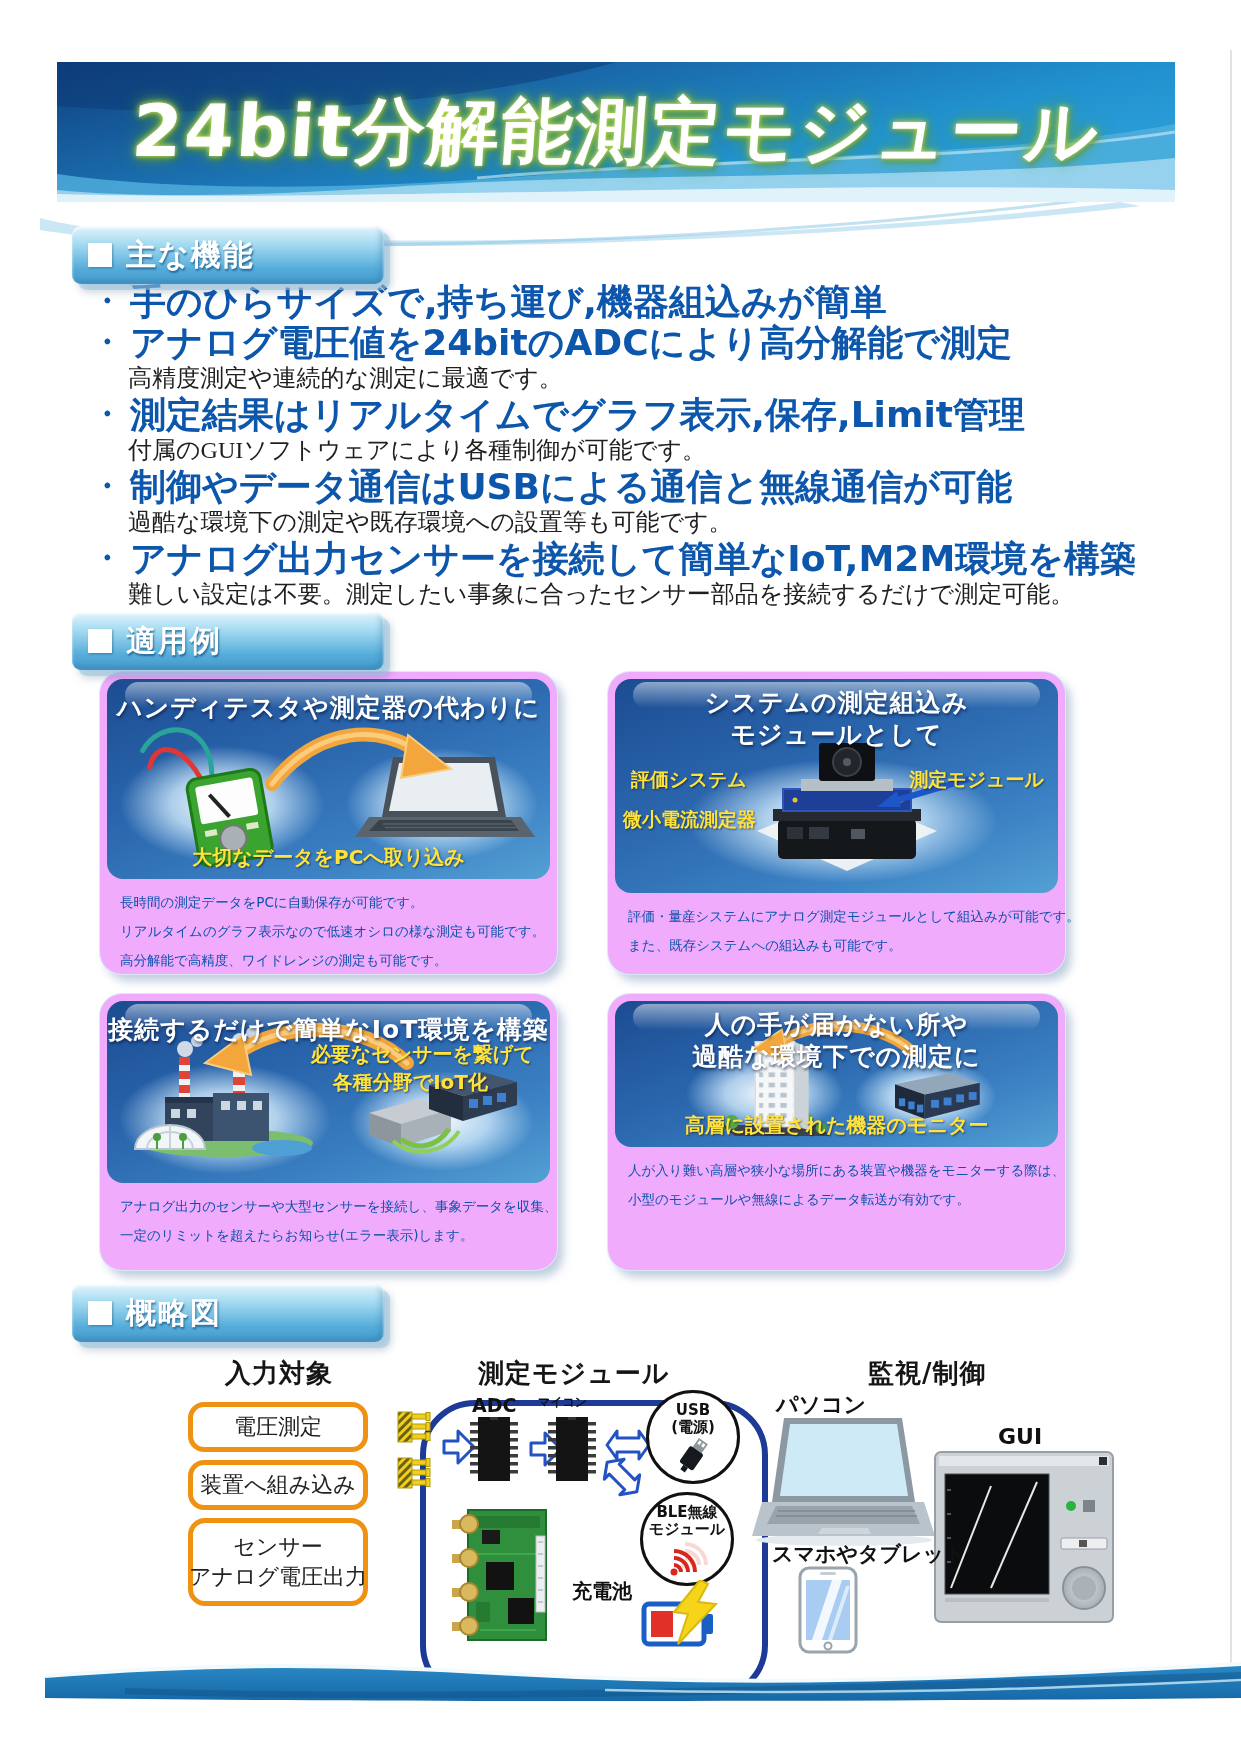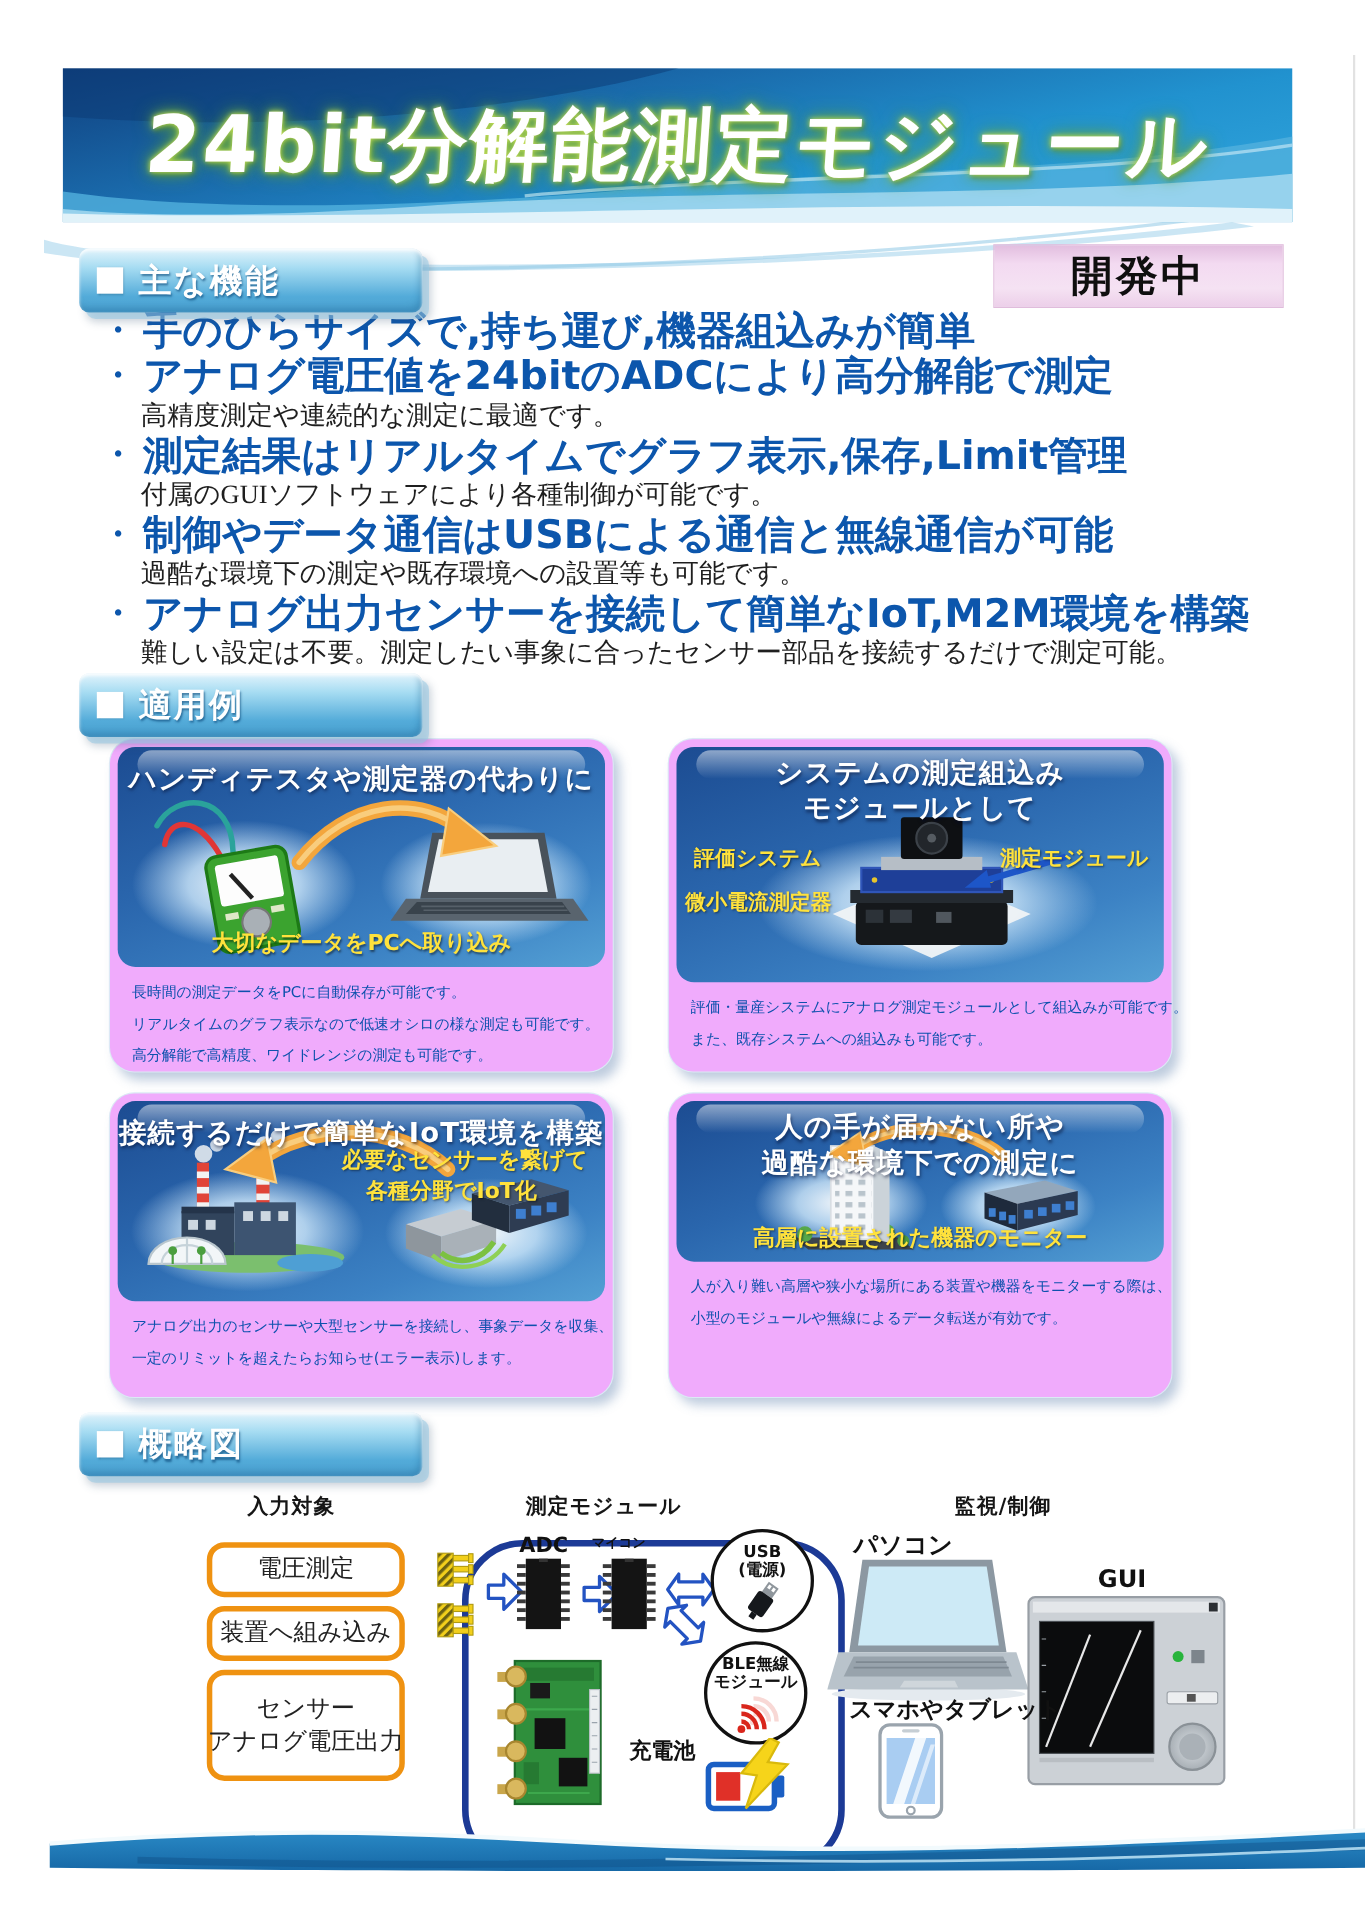--- a/index.html
+++ b/index.html
@@ -59,21 +59,21 @@
   #card2{left:608px;top:672px;width:457px;height:302px;} #card2 .card-blue{height:214px;}
   #card3{left:100px;top:994px;width:457px;height:276px;} #card3 .card-blue{height:182px;}
   #card4{left:608px;top:994px;width:457px;height:276px;} #card4 .card-blue{height:146px;}
   .cap-c1{left:50%;bottom:8px;transform:translateX(-50%);font-size:20px;}
   .lab-l1{left:16px;top:88px;font-size:19px;} .lab-l2{left:8px;top:128px;font-size:19px;}
   .lab-r{right:14px;top:88px;font-size:19px;}
   .cap3-1{right:16px;top:40px;font-size:20px;} .cap3-2{right:62px;top:68px;font-size:20px;}
   .cap-c4{left:50%;bottom:8px;transform:translateX(-50%);font-size:20px;}
 
   
-  .col-head{position:absolute;font-size:19px;font-weight:bold;color:#151515;letter-spacing:1px;z-index:3;white-space:nowrap;}
+  .col-head{position:absolute;font-size:26px;font-weight:bold;color:#151515;letter-spacing:1px;z-index:3;white-space:nowrap;}
   .obox{position:absolute;left:188px;width:180px;border:5px solid var(--orange);border-radius:16px;background:#fff;
     display:flex;flex-direction:column;align-items:center;justify-content:center;font-size:22px;color:#222;z-index:2;}
   .obox div{line-height:30px;white-space:nowrap;}
   .module-box{position:absolute;left:420px;top:1400px;width:348px;height:300px;
     border:6px solid var(--module-border-blue);border-radius:55px;z-index:1;background:#fff;}
   .sch-label{position:absolute;font-weight:bold;color:#111;z-index:3;white-space:nowrap;}
   .sch-el{position:absolute;z-index:3;}
   .circle-node{position:absolute;border-radius:50%;background:#fff;border:3px solid #111;z-index:3;
     display:flex;flex-direction:column;align-items:center;padding-top:9px;}
   .circle-node .cl{font-size:15px;font-weight:bold;line-height:17px;color:#111;white-space:nowrap;}
@@ -104,21 +104,20 @@
       <path d="M0,132 C300,140 700,118 1118,128 L1118,140 L0,140 Z" fill="#e8f5fb" opacity="0.9"></path>
       <path d="M1118,70 C920,100 640,96 420,116" stroke="#bfe4f4" stroke-width="3" fill="none" opacity="0.7"></path>
     </svg>
     <div class="banner-title">24bit分解能測定モジュール</div>
   </div>
   <svg class="swoosh" viewBox="0 0 1140 80" preserveAspectRatio="none">
     <path d="M1080,6 C800,40 420,54 120,38 C60,34 20,28 0,22 L0,34 C60,44 160,50 300,50 C560,52 900,34 1100,10 Z" fill="#b5dcf0" opacity="0.7"></path>
     <path d="M1060,2 C760,40 380,58 60,44" stroke="#8fc8e6" stroke-width="3" fill="none" opacity="0.55"></path>
   </svg>
 
-  <div class="badge">開発中</div>
 
   <div class="sec-bar" style="top:226px;">
     <span class="sq"></span>
     <span class="txt">主な機能</span>
   </div>
 
   <div class="features">
     <div class="feat-item">
       <div class="feat-title"><span class="blt">・</span><span>手のひらサイズで,持ち運び,機器組込みが簡単</span></div>
     </div>
@@ -366,21 +365,21 @@
   <div class="col-head" style="left:225px;top:1356px;">入力対象</div>
   <div class="col-head" style="left:478px;top:1356px;">測定モジュール</div>
   <div class="col-head" style="left:868px;top:1356px;">監視/制御</div>
 
   <div class="obox" style="top:1402px;height:50px;">
     <div>電圧測定</div>
   </div>
   <div class="obox" style="top:1460px;height:50px;">
     <div>装置へ組み込み</div>
   </div>
-  <div class="obox" style="top:1518px;height:101px;">
+  <div class="obox" style="top:1518px;height:88px;border-radius:17px;">
     <div>センサー</div>
     <div>アナログ電圧出力</div>
   </div>
 
   <div class="module-box"></div>
 
   <svg class="sch-el" style="left:396px;top:1406px;" width="42" height="42" viewBox="0 0 42 42">
     <defs>
         <pattern id="hz1" width="6" height="6" patternUnits="userSpaceOnUse" patternTransform="rotate(45)">
           <rect width="6" height="6" fill="#f2cf1b"></rect>

